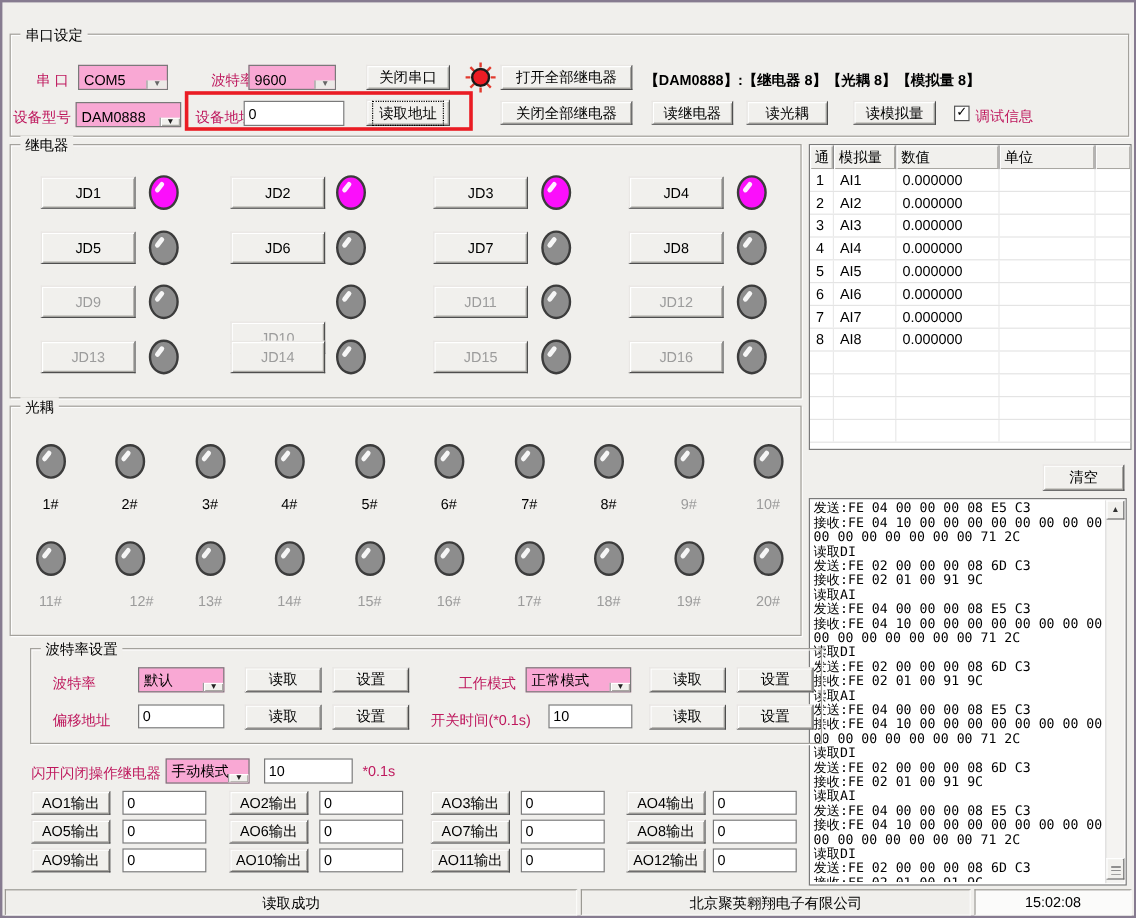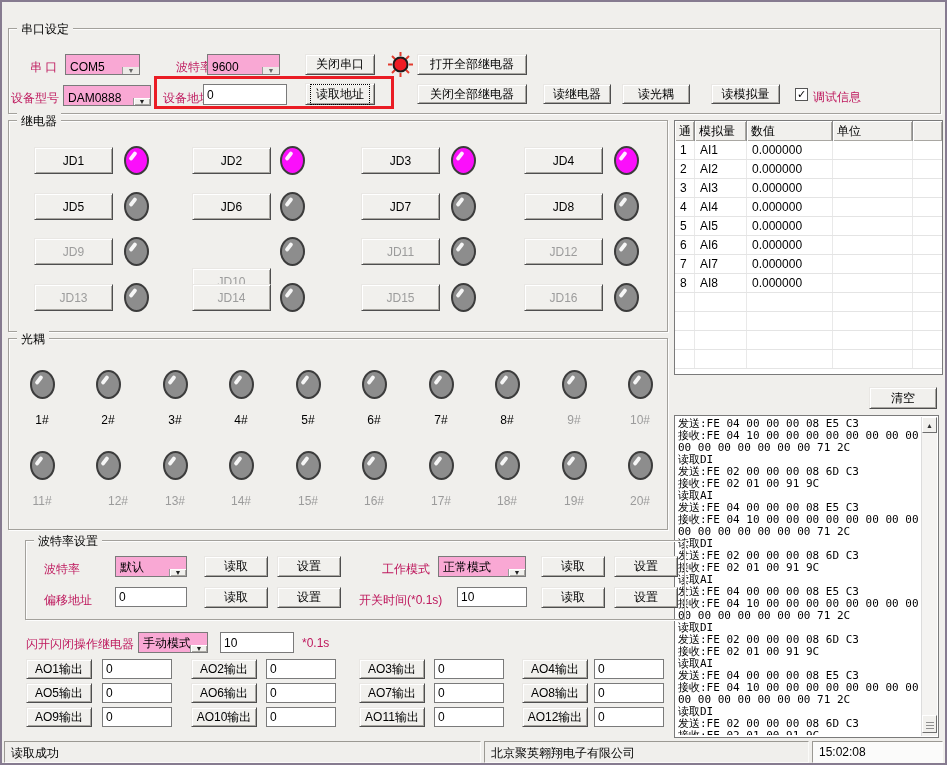--- a/index.html
+++ b/index.html
@@ -67,21 +67,21 @@
   .sb-up{position:absolute;top:0;left:0;right:0;height:16px;background:#f1f0ed;
     border:1px solid;border-color:#fff #6e6e6e #6e6e6e #fff;display:flex;align-items:center;justify-content:center;cursor:pointer;}
   .sb-up::after{content:"▲";font-size:7px;color:#333;}
   .sb-thumb{position:absolute;bottom:3px;left:0;right:0;height:18px;background:#f1f0ed;cursor:grab;
     border:1px solid;border-color:#fff #6e6e6e #6e6e6e #fff;
     background-image:repeating-linear-gradient(0deg,#8f8f8f 0 1px,transparent 1px 3px);
     background-size:8px 9px;background-position:center;background-repeat:no-repeat;}
   
   .statusbar{position:absolute;left:2px;right:2px;top:739px;height:22px;display:flex;gap:3px;}
   .spanel{border:1px solid;border-color:#9b9993 #fbfbf9 #fbfbf9 #9b9993;background:#f0efec;
-    font-size:12px;padding:3px 6px 0 6px;white-space:nowrap;overflow:hidden;}
+    font-size:12px;padding:3px 6px 0 6px;white-space:nowrap;overflow:hidden;text-align:center;}
   .sp-left{width:477px;}.sp-center{width:325px;}.sp-right{flex:1;background:#fbfbfa;}
   .opto-lbl{position:absolute;width:40px;text-align:center;font-size:12px;}
   .opto-lbl.dis{color:#9b9b9b;}
 </style>
 </head>
 <body>
 
 <div class="win">
 
 
@@ -105,20 +105,21 @@
         <line x1="1" y1="13.5" x2="5" y2="13.5"></line>
           <line x1="22" y1="13.5" x2="26" y2="13.5"></line>
         <line x1="5" y1="5" x2="8" y2="8"></line>
           <line x1="19" y1="19" x2="22" y2="22"></line>
         <line x1="5" y1="22" x2="8" y2="19"></line>
           <line x1="19" y1="8" x2="22" y2="5"></line>
       </g>
       <circle cx="13.5" cy="13.5" r="7" fill="#ee1c25" stroke="#1a1a1a" stroke-width="2"></circle>
     </svg>
     <button class="btn" style="left:408px;top:25px;width:110px;height:21px;">打开全部继电器</button>
+    <span class="info" style="left:528px;top:30px;">【DAM0888】:【继电器  8】【光耦 8】【模拟量 8】</span>
 
     <span class="lbl" style="left:2px;top:61px;">设备型号</span>
     <div class="combo" style="left:54px;top:56px;width:88px;height:21px;">
       <span class="ctext">DAM0888</span>
       <span class="carrow"></span>
     </div>
     <span class="lbl" style="left:154px;top:61px;">设备地址</span>
     <input class="tb" style="left: 194px; top: 55px; width: 84px; height: 21px;" value="0">
     <button class="btn" style="left:296px;top:54px;width:70px;height:22px;">
       <span class="dotted">读取地址</span>

